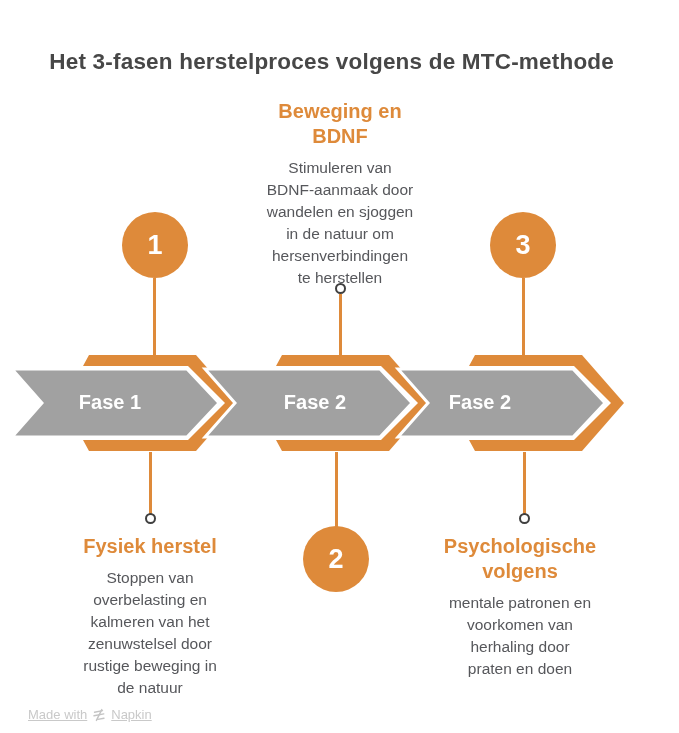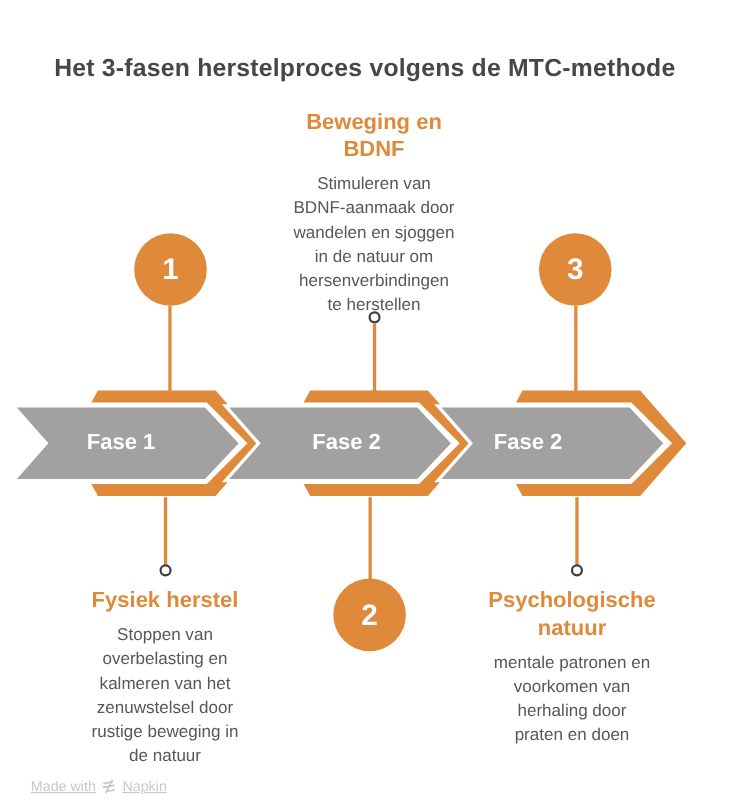--- a/index.html
+++ b/index.html
@@ -115,21 +115,21 @@
       <div>kalmeren van het</div>
       <div>zenuwstelsel door</div>
       <div>rustige beweging in</div>
       <div>de natuur</div>
     </div>
   </div>
 
   <div class="p3-block">
     <div class="sec-heading">
       <div>Psychologische</div>
-      <div>natuur</div>
+      <div>volgens</div>
     </div>
     <div class="sec-body">
       <div>mentale patronen en</div>
       <div>voorkomen van</div>
       <div>herhaling door</div>
       <div>praten en doen</div>
     </div>
   </div>
 
   <div class="footer">

